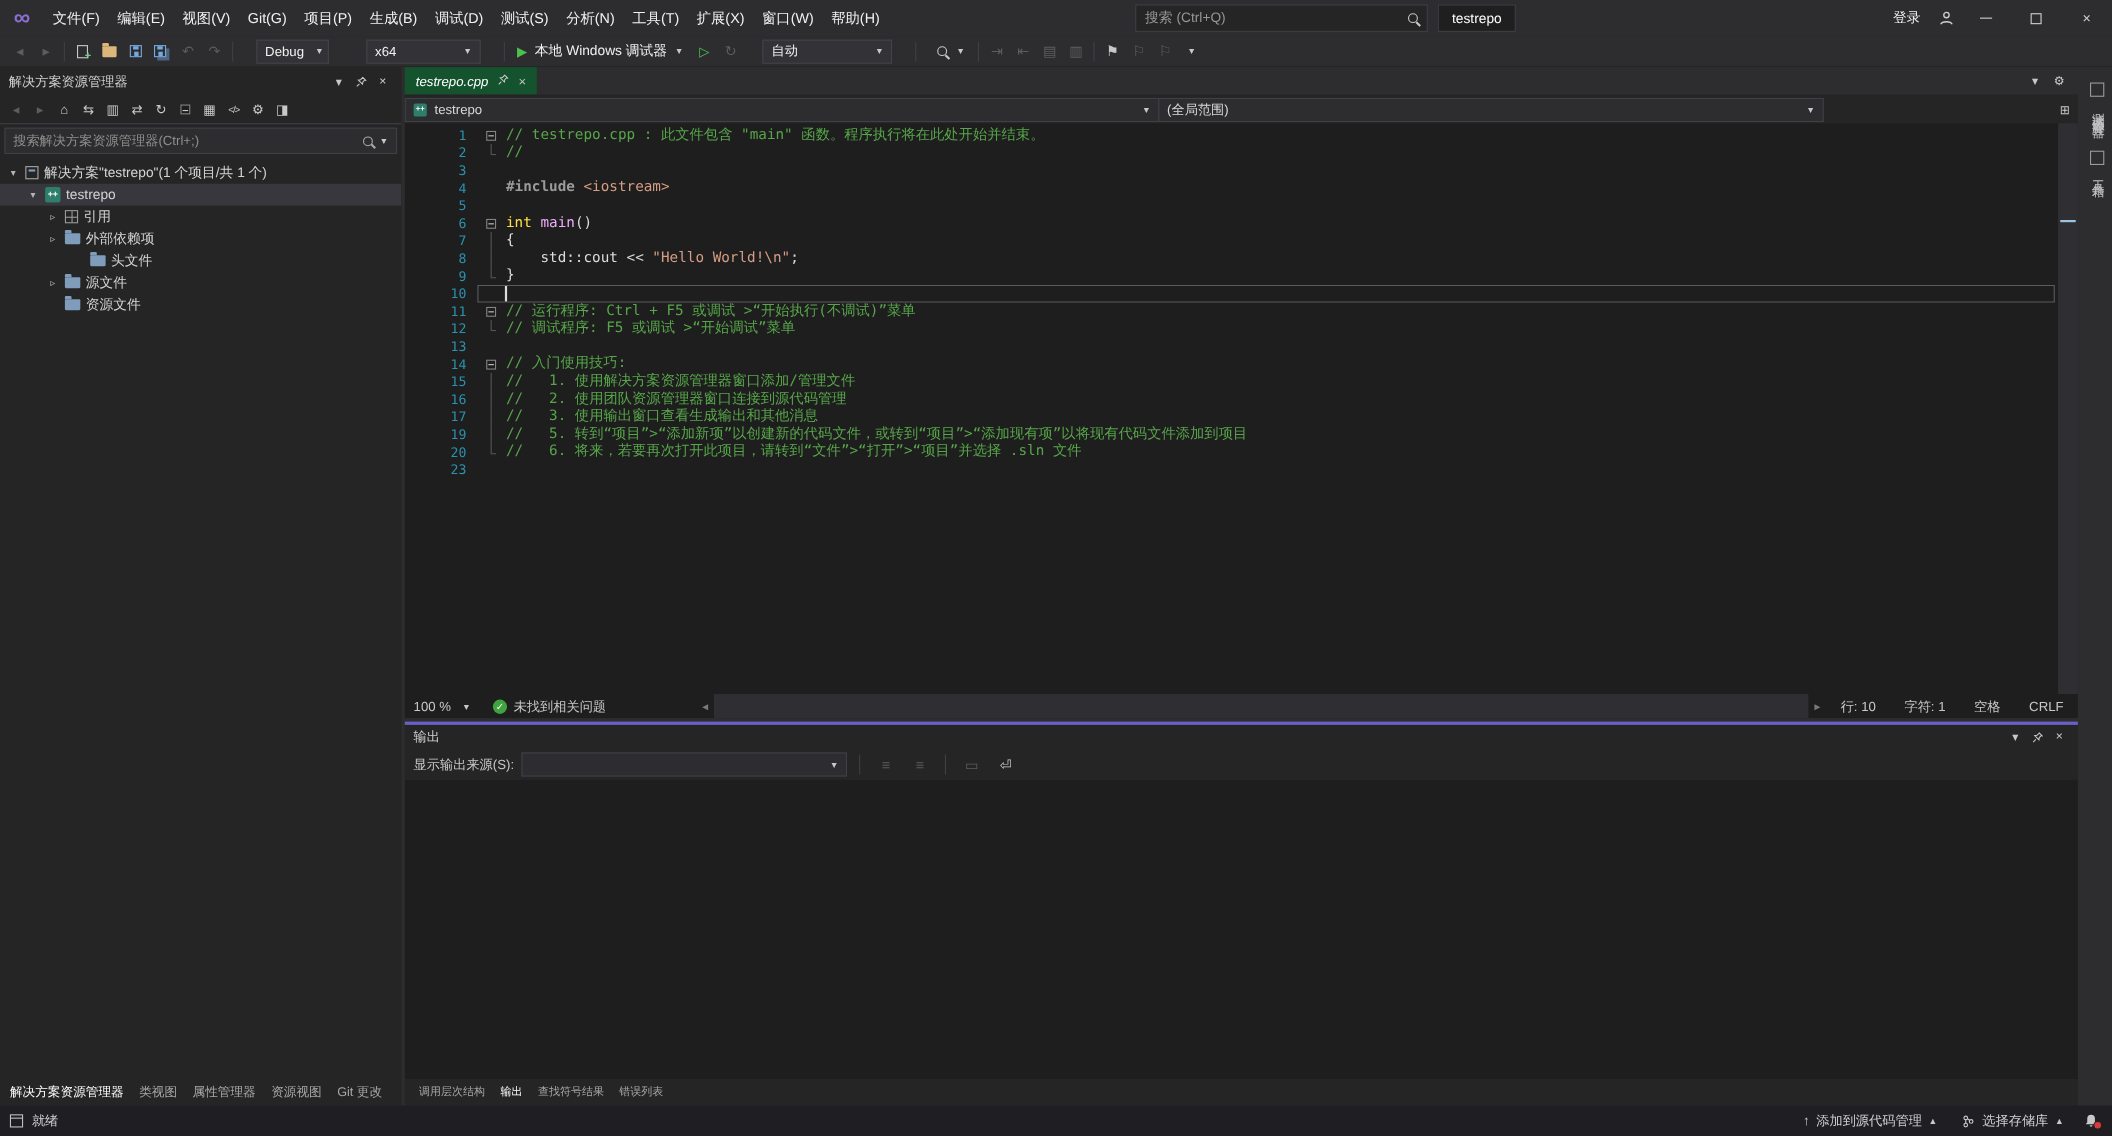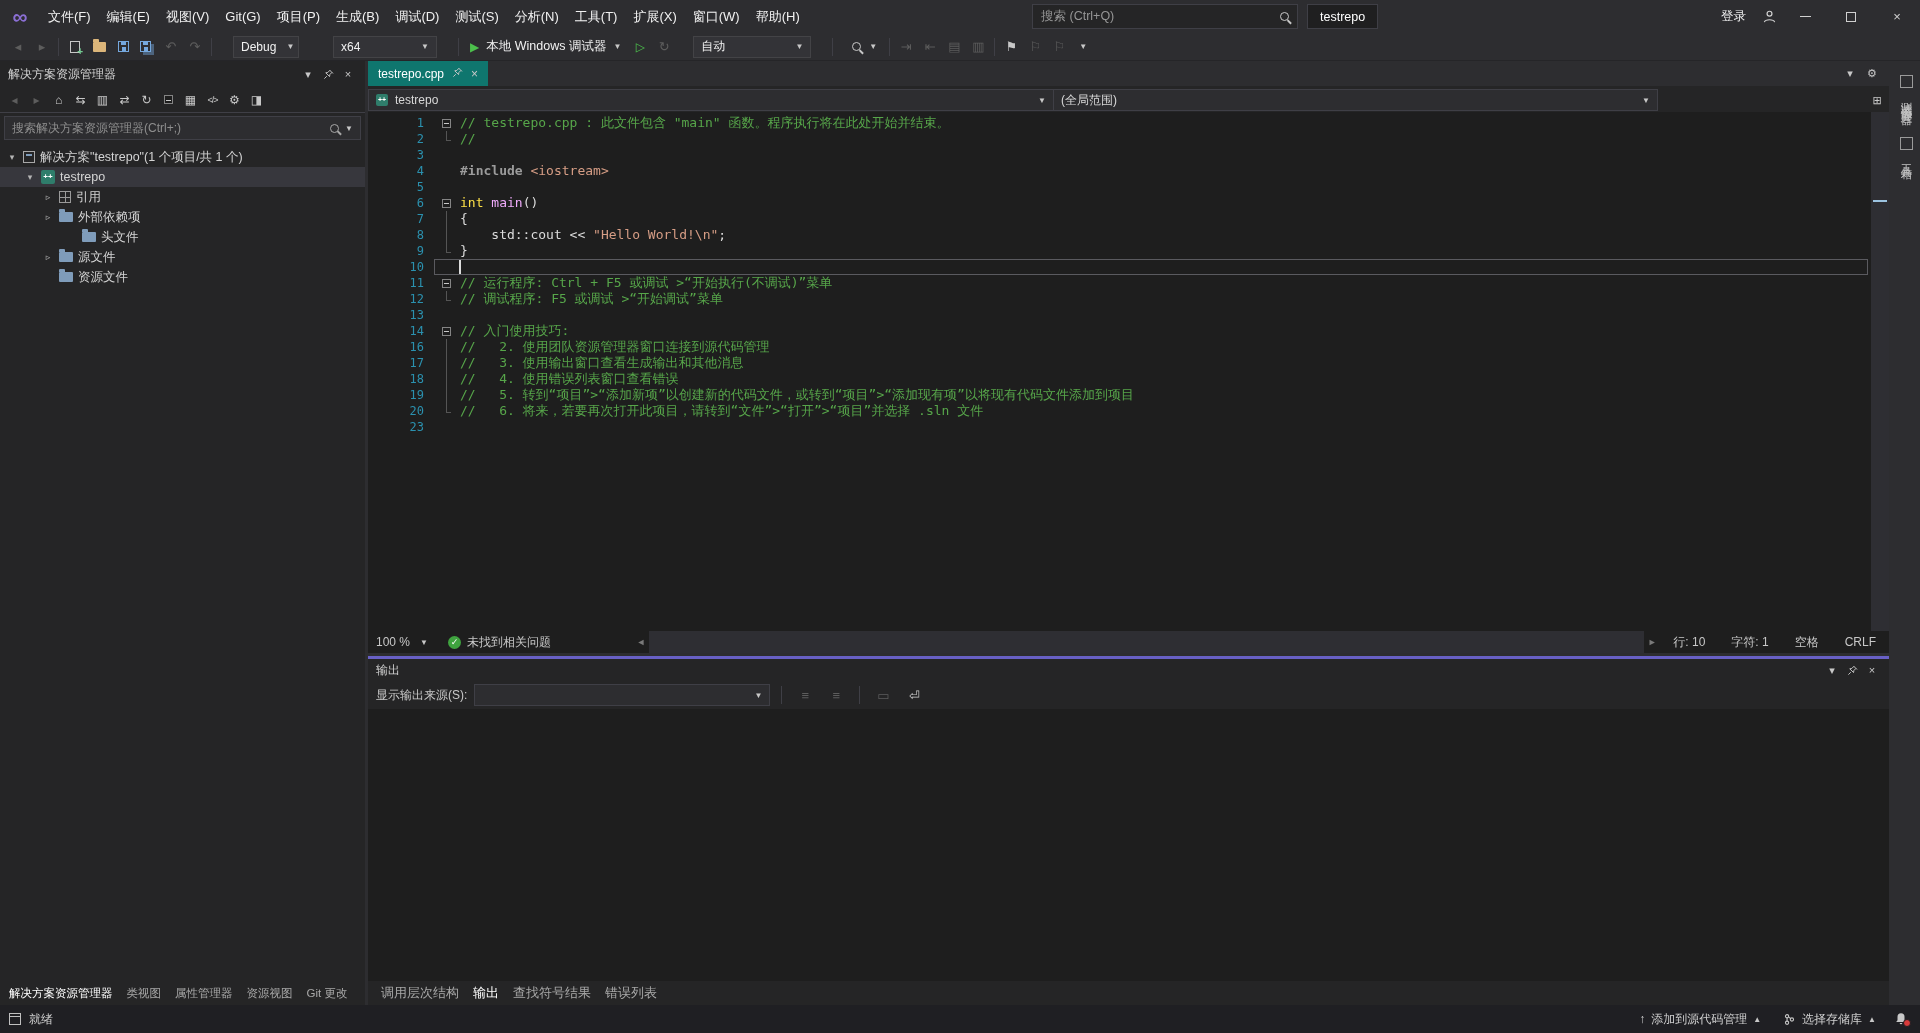--- a/index.html
+++ b/index.html
@@ -91,22 +91,22 @@
   .ti-references::before { content:""; position:absolute; left:50%; top:0; bottom:0; width:1px; background:#9a9a9a; }
   .ti-references::after { content:""; position:absolute; top:50%; left:0; right:0; height:1px; background:#9a9a9a; }
   .lp-tabs { height:24px; display:flex; align-items:center; padding-left:2px; font-size:11.5px;
     color:#a8a8a8; flex:none; }
   .ptab { padding:0 7px; line-height:24px; white-space:nowrap; }
   .ptab.active { color:#ffffff; }
 
   
   .center { flex:1; min-width:0; display:flex; flex-direction:column; }
   .tabbar { height:25px; background:#2d2d30; display:flex; align-items:stretch; flex:none; }
-  .doc-tab { background:#0f766e; display:flex; align-items:center; gap:8px; padding:0 10px;
-    font-size:12px; color:#ffffff; }
+  .doc-tab { background:#14532d; display:flex; align-items:center; gap:8px; padding:0 10px;
+    font-size:12px; color:#ffffff;font-style:italic; }
   .tab-x { color:#c8c8c8; font-size:12px; }
   .tab-strip-right { margin-left:auto; display:flex; align-items:center; gap:4px; padding-right:8px; }
 
   .breadcrumb { height:26px; background:#252526; display:flex; align-items:center; flex:none; padding-top:2px; }
   .bc-combo { height:22px; border:1px solid #3f3f46; background:#2d2d30; display:flex;
     align-items:center; font-size:12px; color:#d8d8d8; padding:0 7px; gap:7px; }
   .bc-1 { width:686px; } .bc-2 { width:605px; margin-left:-1px; }
   .bc-combo .arr { margin-left:auto; font-size:8px; color:#c8c8c8; }
   .bc-right { margin-left:auto; padding-right:6px; }
 
@@ -147,21 +147,21 @@
   
   .out-header { height:22px; background:#252526; display:flex; align-items:center;
     padding:0 8px; font-size:12px; color:#d0d0d0; flex:none; }
   .out-toolbar { height:28px; background:#252526; display:flex; align-items:center;
     padding:0 8px; gap:7px; font-size:12px; color:#c8c8c8; flex:none; }
   .out-combo { width:296px; height:22px; background:#2d2d30; border:1px solid #3f3f46;
     display:flex; align-items:center; padding:0 7px; }
   .out-combo .arr { margin-left:auto; font-size:8px; color:#c8c8c8; }
   .out-content { height:272px; background:#1e1e1e; flex:none; }
   .out-tabs { height:24px; display:flex; align-items:center; padding-left:6px;
-    font-size:13px; color:#a8a8a8; background:#252526; flex:none; }
+    font-size:10px; color:#a8a8a8; background:#252526; flex:none; }
 
   
   .right-strip { width:28px; flex:none; background:#2d2d30; display:flex; flex-direction:column;
     align-items:center; padding-top:14px; gap:30px; }
   .vtab { display:flex; flex-direction:column; align-items:center; gap:5px; color:#c2c2c2; font-size:11.5px; }
   .vicon { width:13px; height:13px; border:1px solid #9a9a9a; }
   .vtext { writing-mode:vertical-rl; letter-spacing:2px; white-space:nowrap; }
 
   
   .statusbar { height:28px; background:#1f1f23; display:flex; align-items:center;
@@ -404,23 +404,23 @@
             <div class="code-line"><span class="ln">5</span><span class="line-body"><span class="fold"></span><span class="code-text"></span></span></div>
             <div class="code-line"><span class="ln">6</span><span class="line-body"><span class="fold"><span class="fbox"></span></span><span class="code-text"><span class="tk-kw">int</span><span class="tk-pl"> </span><span class="tk-fn">main</span><span class="tk-pl">()</span></span></span></div>
             <div class="code-line"><span class="ln">7</span><span class="line-body"><span class="fold fline"></span><span class="code-text"><span class="tk-pl">{</span></span></span></div>
             <div class="code-line"><span class="ln">8</span><span class="line-body"><span class="fold fline"></span><span class="code-text"><span class="tk-pl">    std::cout &lt;&lt; </span><span class="tk-str">"Hello World!\n"</span><span class="tk-pl">;</span></span></span></div>
             <div class="code-line"><span class="ln">9</span><span class="line-body"><span class="fold fend"></span><span class="code-text"><span class="tk-pl">}</span></span></span></div>
             <div class="code-line current"><span class="ln">10</span><span class="line-body"><span class="fold"></span><span class="code-text"></span><span class="text-caret"></span></span></div>
             <div class="code-line"><span class="ln">11</span><span class="line-body"><span class="fold"><span class="fbox"></span></span><span class="code-text"><span class="tk-cm">// 运行程序: Ctrl + F5 或调试 &gt;“开始执行(不调试)”菜单</span></span></span></div>
             <div class="code-line"><span class="ln">12</span><span class="line-body"><span class="fold fend"></span><span class="code-text"><span class="tk-cm">// 调试程序: F5 或调试 &gt;“开始调试”菜单</span></span></span></div>
             <div class="code-line"><span class="ln">13</span><span class="line-body"><span class="fold"></span><span class="code-text"></span></span></div>
             <div class="code-line"><span class="ln">14</span><span class="line-body"><span class="fold"><span class="fbox"></span></span><span class="code-text"><span class="tk-cm">// 入门使用技巧:</span></span></span></div>
+            <div class="code-line"><span class="ln">15</span><span class="line-body"><span class="fold fline"></span><span class="code-text"><span class="tk-cm">//   1. 使用解决方案资源管理器窗口添加/管理文件</span></span></span></div>
             <div class="code-line"><span class="ln">16</span><span class="line-body"><span class="fold fline"></span><span class="code-text"><span class="tk-cm">//   2. 使用团队资源管理器窗口连接到源代码管理</span></span></span></div>
             <div class="code-line"><span class="ln">17</span><span class="line-body"><span class="fold fline"></span><span class="code-text"><span class="tk-cm">//   3. 使用输出窗口查看生成输出和其他消息</span></span></span></div>
-            <div class="code-line"><span class="ln">18</span><span class="line-body"><span class="fold fline"></span><span class="code-text"><span class="tk-cm">//   4. 使用错误列表窗口查看错误</span></span></span></div>
             <div class="code-line"><span class="ln">19</span><span class="line-body"><span class="fold fline"></span><span class="code-text"><span class="tk-cm">//   5. 转到“项目”&gt;“添加新项”以创建新的代码文件，或转到“项目”&gt;“添加现有项”以将现有代码文件添加到项目</span></span></span></div>
             <div class="code-line"><span class="ln">20</span><span class="line-body"><span class="fold fend"></span><span class="code-text"><span class="tk-cm">//   6. 将来，若要再次打开此项目，请转到“文件”&gt;“打开”&gt;“项目”并选择 .sln 文件</span></span></span></div>
             <div class="code-line"><span class="ln">23</span><span class="line-body"><span class="fold"></span><span class="code-text"></span></span></div>
           </div>
         <div class="vscroll">
           <span class="vmark-caret"></span>
         </div>
       </div>
 
       <div class="ed-status">

